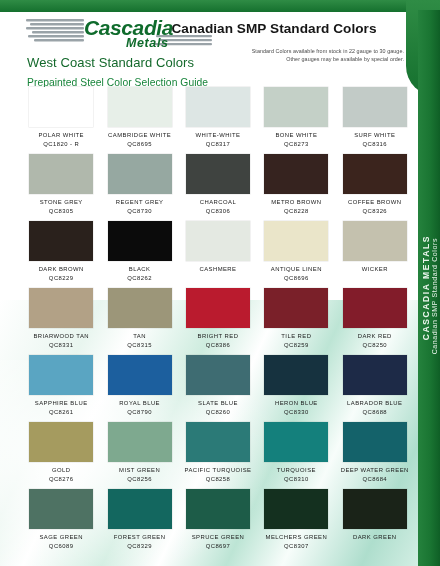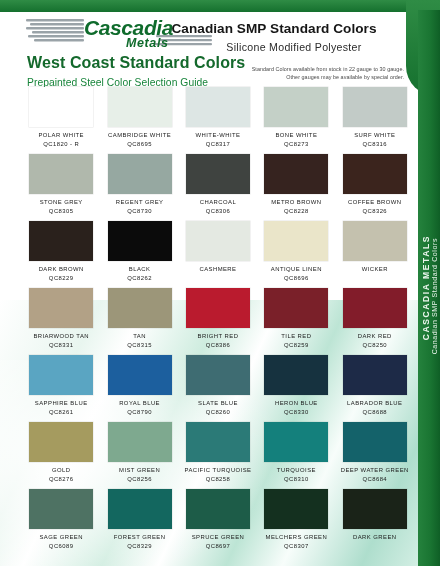--- a/index.html
+++ b/index.html
@@ -94,22 +94,22 @@
   }
 
   
   .left-heads {
     position: absolute;
     left: 27px; top: 56px;
     z-index: 10;
   }
   .h-westcoast {
     color: #14692c;
-    font-size: 16px;
-    font-weight: bold;
+    font-size: 13px;
+    font-weight: normal;
     letter-spacing: 0.1px;
     line-height: 14px;
   }
   .h-prepainted {
     color: #17843a;
     font-size: 10.3px;
     font-weight: normal;
     letter-spacing: 0.05px;
     line-height: 14px;
     margin-top: 6px;
@@ -229,21 +229,20 @@
     </svg>
   </div>
 
   <div class="left-heads">
     <div class="h-westcoast">West Coast Standard Colors</div>
     <div class="h-prepainted">Prepainted Steel Color Selection Guide</div>
   </div>
 
   <div class="right-heads">
     <div class="h-canadian">Canadian SMP Standard Colors</div>
-    <div class="h-silicone">Silicone Modified Polyester</div>
     <div class="h-note">
       <div>Standard Colors available from stock in 22 gauge to 30 gauge.</div>
       <div>Other gauges may be available by special order.</div>
     </div>
   </div>
 
   <div class="grid" id="swatch-grid">
       <div class="row">
         <div class="cell">
           <div class="swatch bordered" style="background: rgb(255, 255, 255);"></div>

